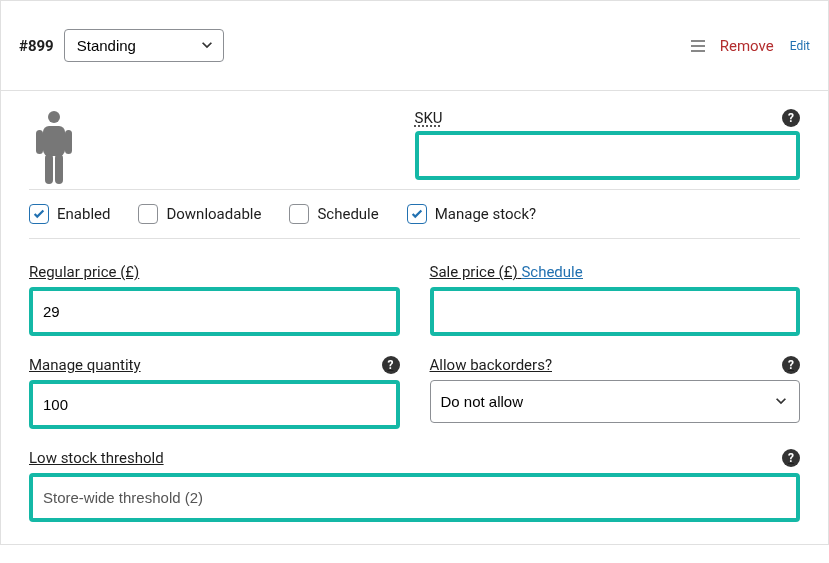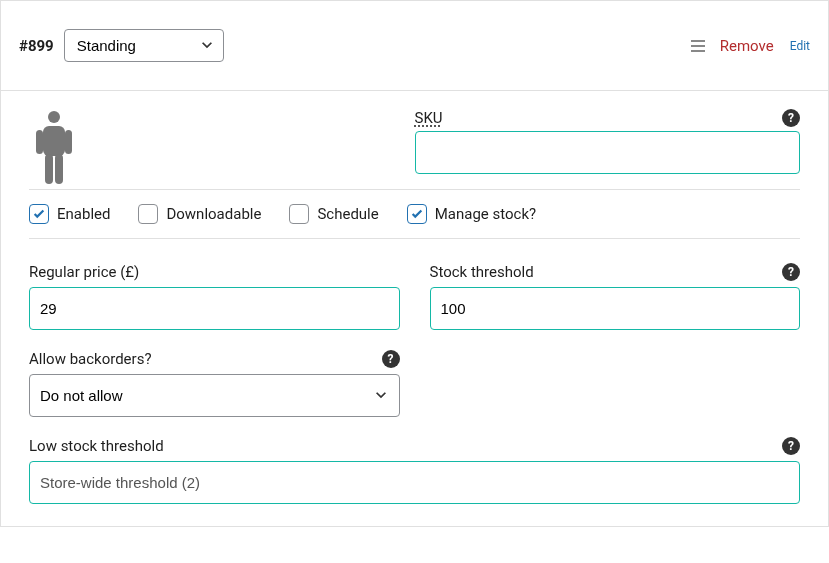--- a/index.html
+++ b/index.html
@@ -15,32 +15,32 @@
 .remove-link { color: #b32d2e; text-decoration: none; margin-right: 16px; cursor: pointer; font-size: 15px; }
 .edit-link { color: #2271b1; text-decoration: none; cursor: pointer; font-size: 12px; }
 .body { padding: 18px 28px 22px; }
 .top-row { display: flex; border-bottom: 1px solid #e0e0e0; }
 .thumb { width: 50%; }
 .thumb-placeholder { width: 50px; height: 80px; display: flex; align-items: center; justify-content: center; cursor: pointer; }
 .sku-col { width: 50%; }
 .field-label { display: flex; align-items: center; justify-content: space-between; font-size: 15px; margin-bottom: 4px; }
 .field-label .lbl-text { text-decoration: underline dotted; text-underline-offset: 3px; }
 .help-icon { width: 18px; height: 18px; background: #333; color: #fff; border-radius: 50%; font-size: 12px; font-weight: 700; display: inline-flex; align-items: center; justify-content: center; cursor: help; }
-input[type=text], input[type=number], .text-input { width: 100%; font-size: 15px; padding: 12px 10px; border: 1px solid #14b8a6; border-radius: 4px; background: #fff; }
+input[type=text], input[type=number], .text-input { width: 100%; font-size: 15px; padding: 12px 10px; border: 4px solid #14b8a6; border-radius: 4px; background: #fff; }
 select.full { width: 100%; font-size: 15px; padding: 12px 36px 12px 10px; border: 1px solid #8c8f94; border-radius: 4px; background: #fff; appearance: none; -webkit-appearance: none; }
 .checks-row { display: flex; gap: 28px; padding: 14px 0; border-bottom: 1px solid #e0e0e0; align-items: flex-start; }
 .check-item { display: flex; align-items: center; gap: 8px; font-size: 15px; cursor: pointer; }
 .cbox { width: 20px; height: 20px; border: 1.5px solid #8c8f94; border-radius: 4px; display: inline-flex; align-items: center; justify-content: center; background: #fff; }
 .cbox.checked { border-color: #2271b1; }
 .cbox.checked svg { display: block; }
 .cbox svg { display: none; }
 .form-grid { display: flex; flex-wrap: wrap; gap: 20px 30px; padding-top: 24px; }
 .form-col { width: calc(50% - 15px); }
 .form-col.full { width: 100%; }
-.plain-label { font-size: 15px; margin-bottom: 6px; display: flex; align-items: center; justify-content: space-between; }
+.plain-label { font-size: 15px; margin-bottom: 6px; display: flex; align-items: center; justify-content: space-between; text-decoration: underline; }
 .schedule-link { color: #2271b1; text-decoration: underline; cursor: pointer; }
 .select-full-wrap { position: relative; }
 .select-full-wrap .chev { position: absolute; right: 12px; top: 50%; transform: translateY(-50%); pointer-events: none; }
 input::placeholder { color: #555; }
 </style>
 </head>
 <body>
 
 <div class="panel">
   <div class="header">
@@ -115,24 +115,33 @@
       </label>
     </div>
 
     <div class="form-grid">
       <div class="form-col">
         <div class="plain-label">
             <span>Regular price (£)</span>
           </div>
         <input type="text" value="29" style="">
       </div>
+      <div class="form-col">
+        <div class="plain-label">
+          <span>
+            <span>Sale price (£)</span>
+            <a class="schedule-link">Schedule</a>
+          </span>
+        </div>
+        <input type="text" value="" style="">
+      </div>
 
       <div class="form-col">
         <div class="plain-label">
-          <span>Stock threshold</span>
+          <span>Manage quantity</span>
           <span class="help-icon">?</span>
         </div>
         <input type="text" value="100" style="">
       </div>
       <div class="form-col">
         <div class="plain-label">
           <span>Allow backorders?</span>
           <span class="help-icon">?</span>
         </div>
         <div class="select-full-wrap">

